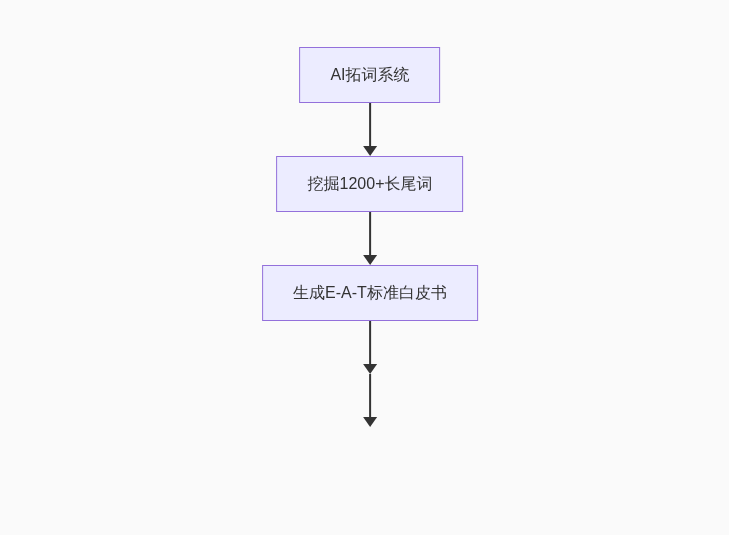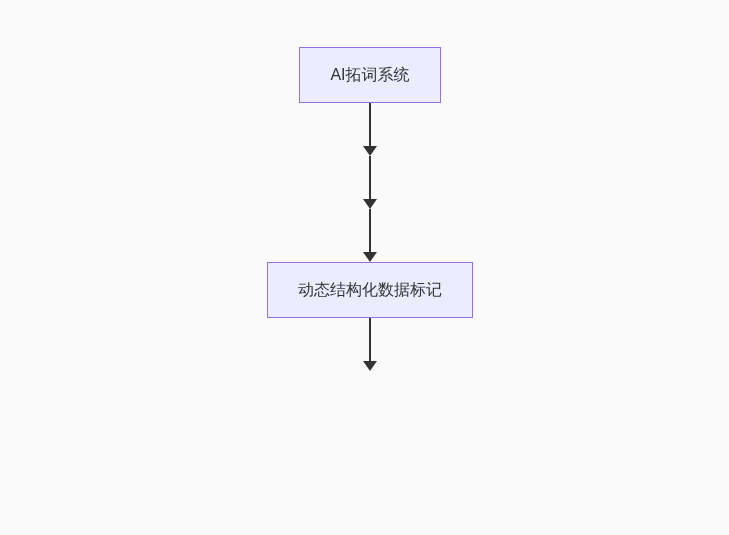--- a/index.html
+++ b/index.html
@@ -65,33 +65,34 @@
 
 <div class="flowchart">
 
   <div class="flow-node">AI拓词系统</div>
 
   <div class="flow-arrow">
     <div class="shaft"></div>
     <div class="head"></div>
   </div>
 
+  <div class="flow-node">挖掘1200+长尾词</div>
+
+  <div class="flow-arrow">
+    <div class="shaft"></div>
+    <div class="head"></div>
+  </div>
+
+  <div class="flow-node">生成E-A-T标准白皮书</div>
 
   <div class="flow-arrow">
     <div class="shaft"></div>
     <div class="head"></div>
   </div>
 
 
   <div class="flow-arrow">
     <div class="shaft"></div>
     <div class="head"></div>
   </div>
 
-  <div class="flow-node">动态结构化数据标记</div>
-
-  <div class="flow-arrow">
-    <div class="shaft"></div>
-    <div class="head"></div>
-  </div>
-
 
 </div>
 
 </body></html>

